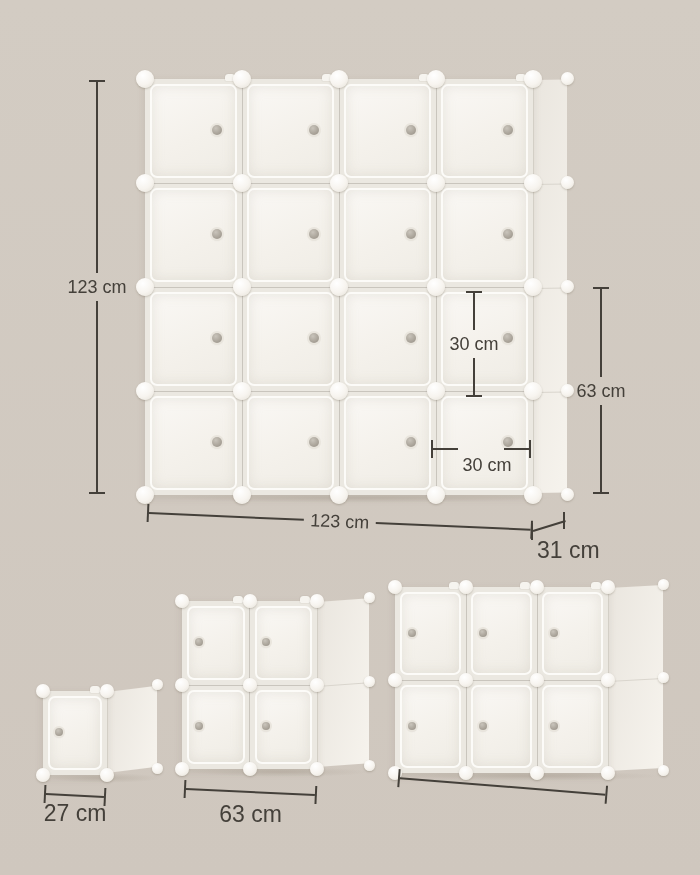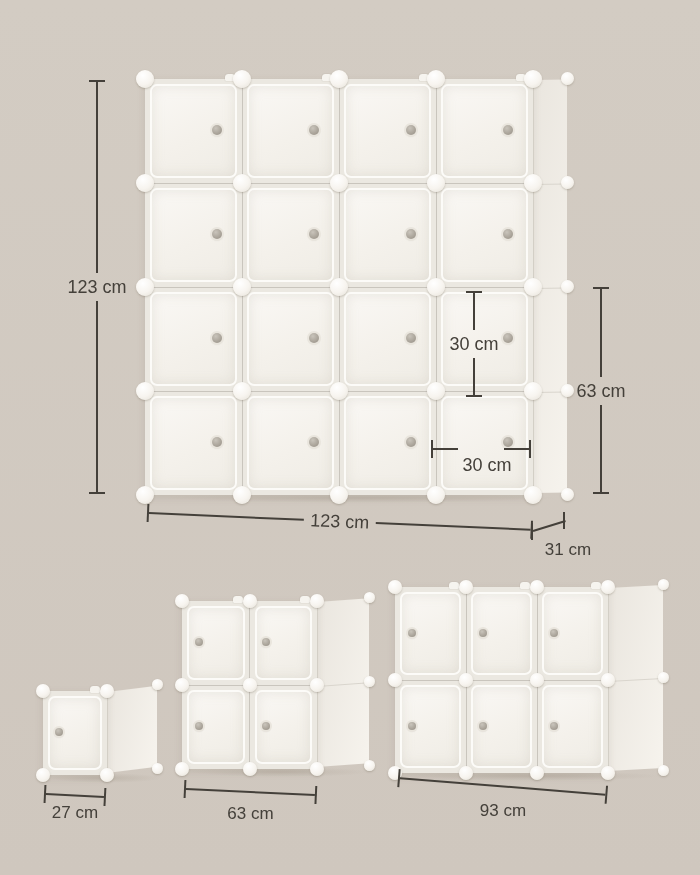--- a/index.html
+++ b/index.html
@@ -30,21 +30,21 @@
 
   
   .vdim{position:absolute;display:flex;flex-direction:column;align-items:center;width:18px;z-index:5;}
   .vdim .cap{width:16px;height:2px;background:var(--line);flex:0 0 auto;}
   .vdim .seg{width:2px;flex:1 1 auto;background:var(--line);}
   .hdim{position:absolute;display:flex;align-items:center;height:18px;z-index:5;}
   .hdim .cap{width:2px;height:18px;background:var(--line);flex:0 0 auto;}
   .hdim .seg{height:2px;flex:1 1 auto;background:var(--line);}
   .hdim .gapseg{height:2px;flex:0 0 46px;background:transparent;}
   .dim-label{color:var(--line);font-size:18px;line-height:22px;white-space:nowrap;padding:3px 6px;text-align:center;}
-  .dim-label-abs{position:absolute;color:var(--line);font-size:17px;line-height:22px;
+  .dim-label-abs{position:absolute;color:var(--line);font-size:23px;line-height:22px;
                  white-space:nowrap;text-align:center;z-index:6;}
   .tick{position:absolute;width:2px;height:17px;background:var(--line);z-index:5;}
   .dline{position:absolute;height:2px;background:var(--line);z-index:5;}
 </style>
 </head>
 <body>
 
 <div id="canvas">
 
   <div class="unit" style="left: 145px; top: 79px; width: 432px; height: 430px;">
@@ -303,15 +303,14 @@
     <div class="seg"></div>
     <div class="cap"></div>
   </div>
   <div class="dim-label-abs" style="left:184px;top:803px;width:133px;">63 cm</div>
 
   <div class="hdim" style="left:398px;top:769px;width:210px;transform:rotate(4.6deg);transform-origin:0 50%;">
     <div class="cap"></div>
     <div class="seg"></div>
     <div class="cap"></div>
   </div>
-  <div class="dim-label-abs" style="left:398px;top:800px;width:210px;">93 cm</div>
 
 </div>
 
 </body></html>

